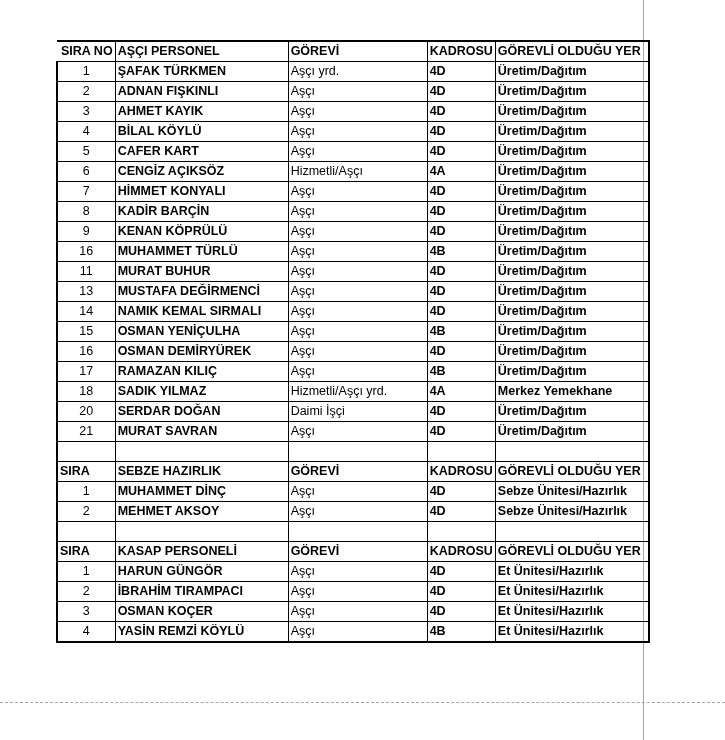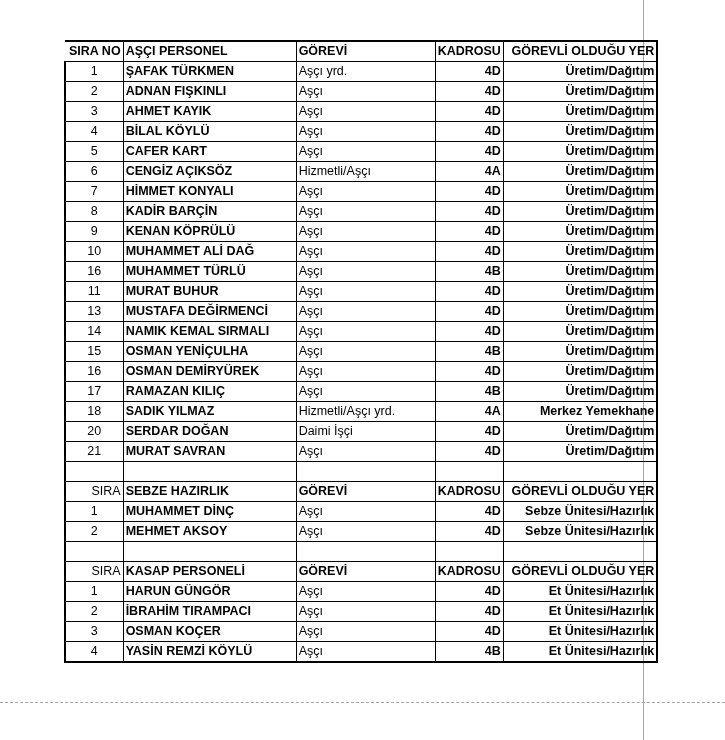--- a/index.html
+++ b/index.html
@@ -8,38 +8,38 @@
     font-family: "Liberation Sans", sans-serif; color: #000;
   }
   .page-edge-v {
     position: absolute; left: 643px; top: 0; width: 1px; height: 740px; background: #a6a6a6;
   }
   .page-break-h {
     position: absolute; left: 0; top: 702px; width: 725px; height: 0;
     border-top: 1px dashed #a6a6a6;
   }
   table.sheet {
-    position: absolute; left: 64px; top: 40px;
+    position: absolute; left: 56px; top: 40px;
     border-collapse: collapse; table-layout: fixed;
     font-size: 12.5px; font-weight: bold;
   }
   table.sheet td {
     height: 19px; padding: 0 2px; border: 1px solid #000; white-space: nowrap; overflow: hidden;
     line-height: 19px;
   }
   col.c0 { width: 55px; }
   col.c1 { width: 173px; }
   col.c2 { width: 139px; }
   col.c3 { width: 66px; }
   col.c4 { width: 154px; }
   td.num { text-align: center; font-weight: normal; }
-  td.ctr { text-align: right; }
+  td.ctr { text-align: left; }
   tr.head td { border-top: 2px solid #000; }
   tr.head td.first { border-left: none; text-align: left; padding-left: 4px; overflow: hidden; }
-  tr.sub td.first { text-align: right; font-weight: normal; }
+  tr.sub td.first { text-align: left; font-weight: bold; }
   td.first-outer { border-left: 2px solid #000 !important; }
   td.last-outer { border-right: 2px solid #000 !important; }
   tr.last td { border-bottom: 2px solid #000; }
   .duty { font-weight: normal; }
 </style>
 </head>
 <body>
 
 <div class="page-edge-v"></div>
 <div class="page-break-h"></div>
@@ -117,27 +117,20 @@
         <td class="ctr last-outer">Üretim/Dağıtım</td>
       </tr>
       <tr>
         <td class="num first-outer">9</td>
         <td>KENAN KÖPRÜLÜ</td>
         <td class="duty">Aşçı</td>
         <td class="ctr">4D</td>
         <td class="ctr last-outer">Üretim/Dağıtım</td>
       </tr>
       <tr>
-        <td class="num first-outer">10</td>
-        <td>MUHAMMET ALİ DAĞ</td>
-        <td class="duty">Aşçı</td>
-        <td class="ctr">4D</td>
-        <td class="ctr last-outer">Üretim/Dağıtım</td>
-      </tr>
-      <tr>
         <td class="num first-outer">16</td>
         <td>MUHAMMET TÜRLÜ</td>
         <td class="duty">Aşçı</td>
         <td class="ctr">4B</td>
         <td class="ctr last-outer">Üretim/Dağıtım</td>
       </tr>
       <tr>
         <td class="num first-outer">11</td>
         <td>MURAT BUHUR</td>
         <td class="duty">Aşçı</td>

